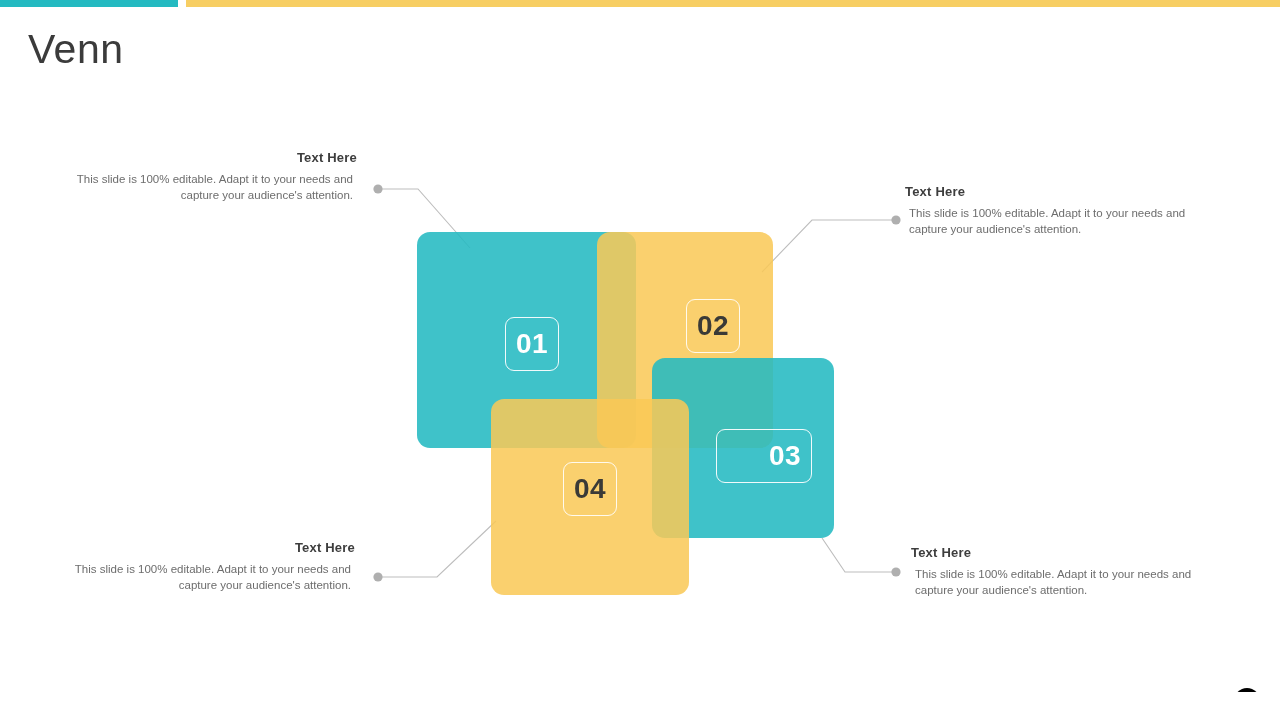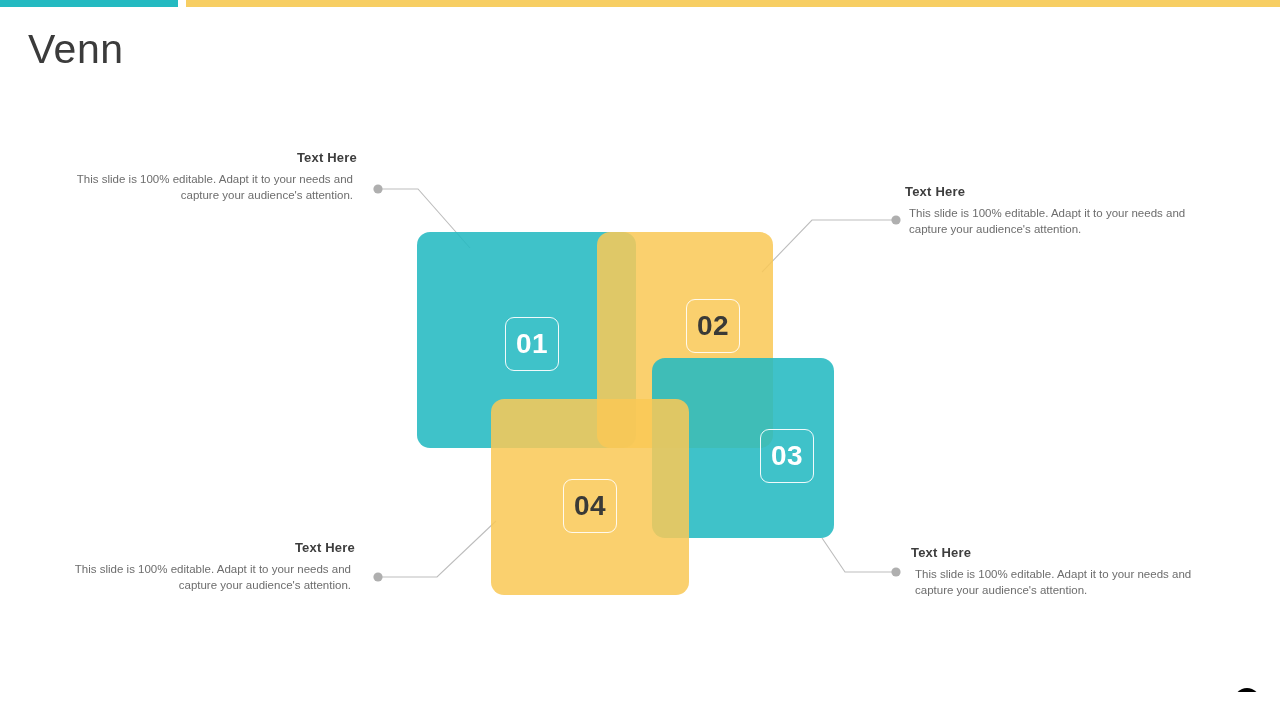--- a/index.html
+++ b/index.html
@@ -80,22 +80,22 @@
   .num-chip.on-teal {
     border: 1.6px solid rgba(255,255,255,0.92);
     color: #ffffff;
   }
   .num-chip.on-yellow {
     border: 1.6px solid rgba(255,255,255,0.88);
     color: #3a3a37;
   }
   .chip-01 { left: 497px; top: 317px; margin-left: 8px; }
   .chip-02 { left: 658px; top: 299px; margin-left: 28px; }
-  .chip-03 { left: 760px; top: 429px; }
-  .chip-04 { left: 563px; top: 479px; }
+  .chip-03 { left: 716px; top: 429px; padding-left: 42px; }
+  .chip-04 { left: 563px; top: 462px; }
 
   
   .connectors {
     position: absolute;
     left: 0; top: 0;
     width: 1280px; height: 720px;
     pointer-events: none;
   }
 
   

